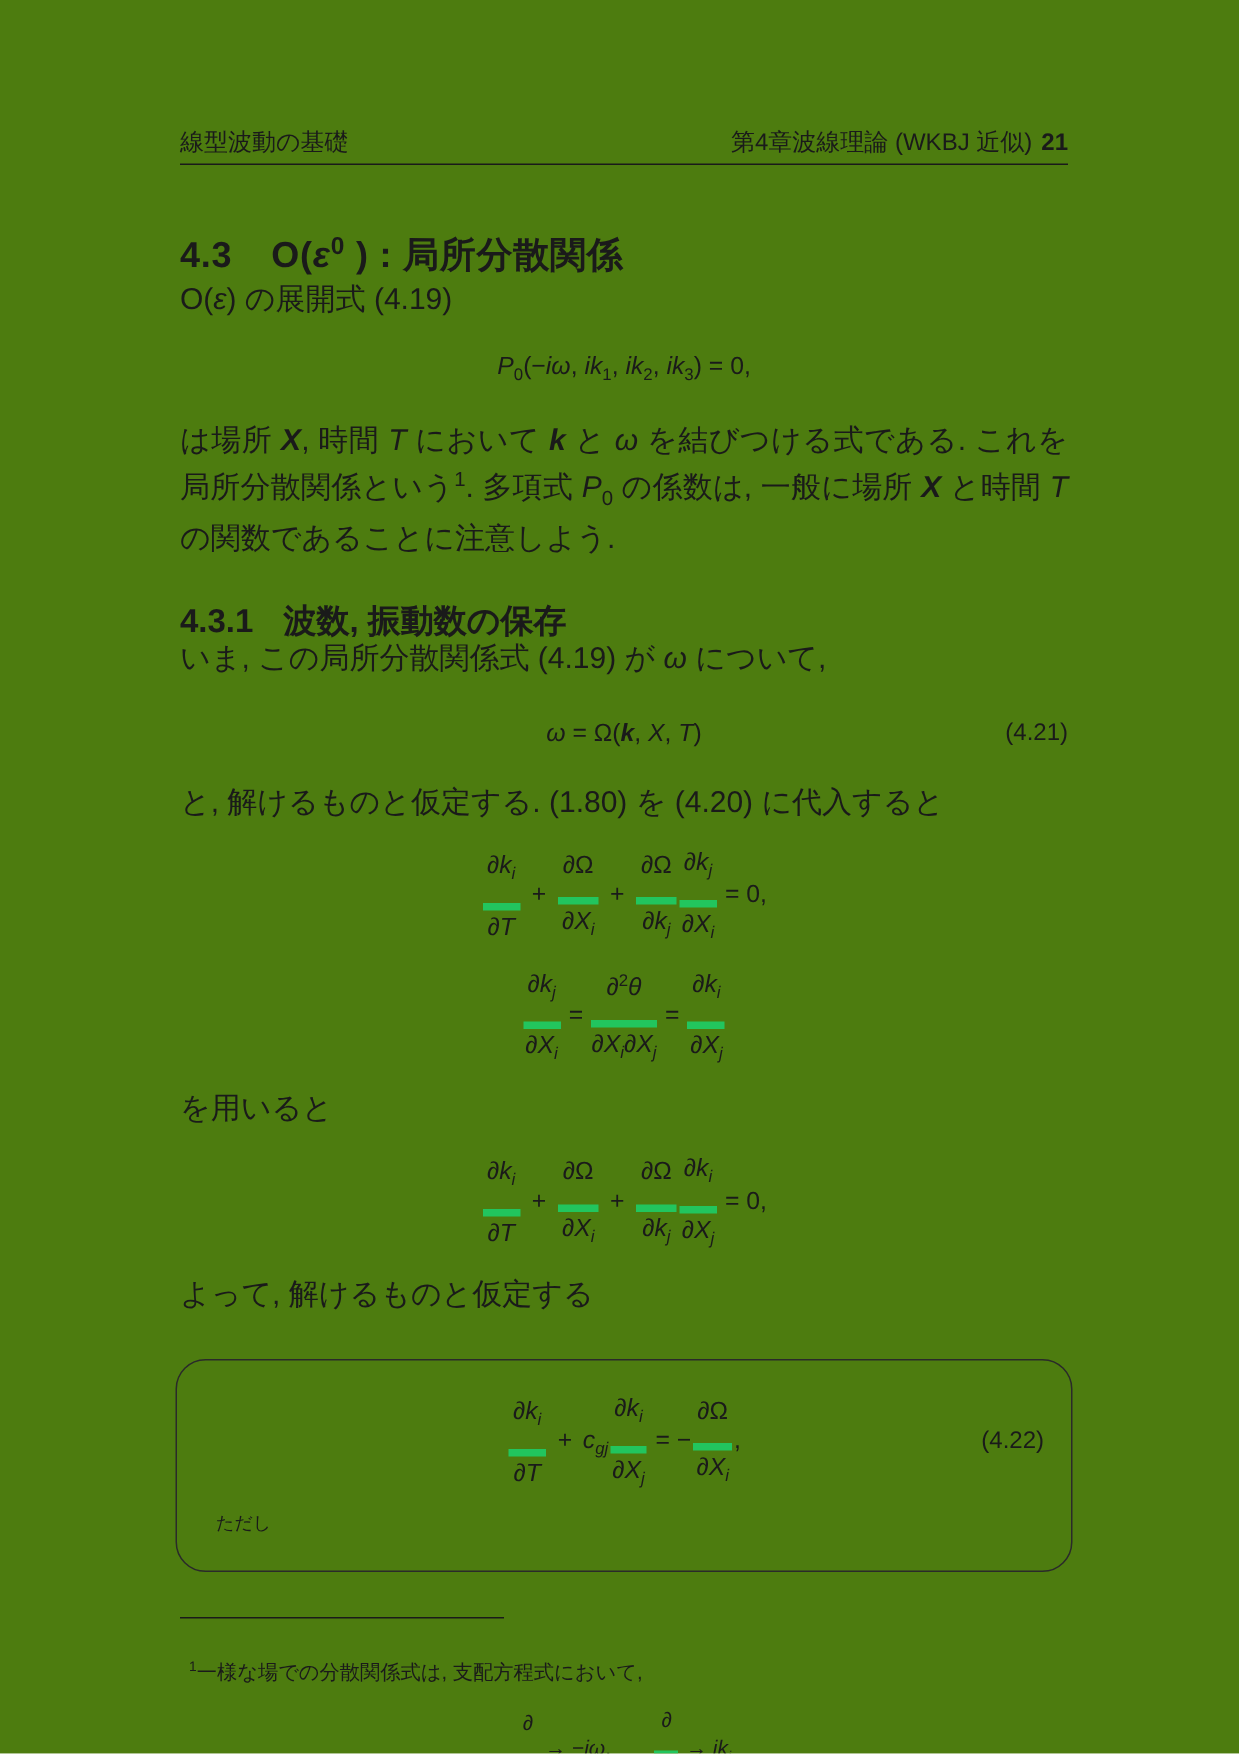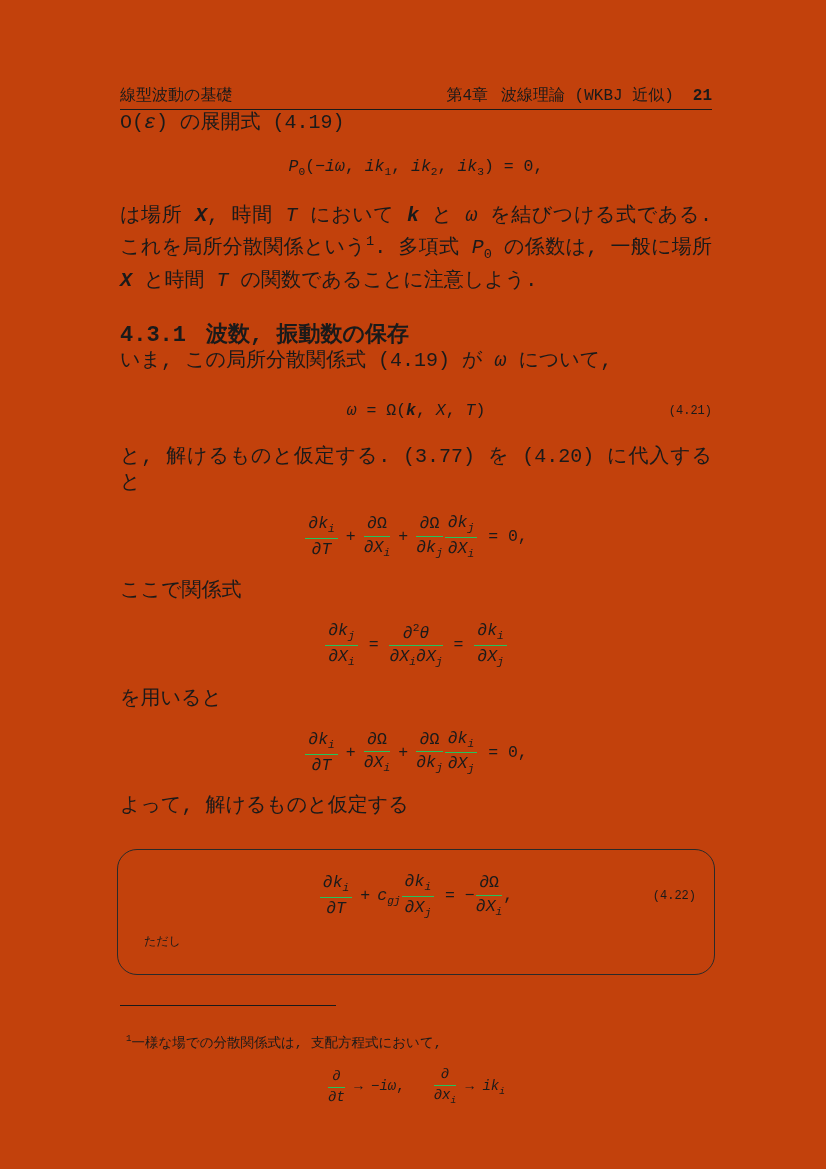--- a/index.html
+++ b/index.html
@@ -1,36 +1,36 @@
 <!DOCTYPE html>
 <html><head>
 <meta charset="utf-8">
 <style>
   * { box-sizing: border-box; }
   html,body { margin:0; padding:0; background:#ffffff; }
   .page {
     position: relative;
     width: 826px; height: 1169px;
-    background: #c2410c;
+    background: #4d7c0f;
     color: #1a1a1a;
-    font-family: Liberation Mono, monospace;
+    font-family: Liberation Sans, sans-serif;
     overflow: hidden;
   }
   .content {
     position: absolute;
     left: 120px; top: 86px;
     width: 592px;
   }
   
   .header-row {
     display: flex; align-items: baseline;
     font-size: 16px; line-height: 20px;
   }
   .header-left { flex: 1; }
-  .header-right { display: flex; gap: 13px; align-items: baseline; }
+  .header-right { display: flex; align-items: baseline; }
   .pageno { font-weight: bold; margin-left: 6px; }
   .header-rule { border: 0; border-top: 1.5px solid #1a1a1a; margin: 3px 0 0 0; }
 
   
   h1.sec {
     margin: 38px 0 0 0;
     font-size: 24px; line-height: 32px; font-weight: bold;
     letter-spacing: 0.5px;
   }
   h1.sec .secnum { margin-right: 26px; }
@@ -54,24 +54,24 @@
   
   .eq {
     position: relative;
     text-align: center;
     font-size: 16.5px; line-height: 22px;
     margin: 20px 0;
   }
   .eq .eq-tag {
     position: absolute; right: 0; top: 50%;
     transform: translateY(-50%);
-    font-size: 12px;
+    font-size: 16px;
   }
   .frac { display: inline-block; vertical-align: middle; text-align: center; line-height: 1.12; margin: 0 1px; }
-  .frac .num { display: block; border-bottom: 1px solid #22c55e; padding: 1px 3px 2px 3px; }
+  .frac .num { display: block; border-bottom: 5px solid #22c55e; padding: 1px 3px 12px 3px; }
   .frac .den { display: block; padding-top: 2px; }
   .op { display: inline-block; margin: 0 7px; }
   .eq-frac { margin: 17px 0; }
 
   
   .theorem-box {
     margin: 30px 0 0 -3px;
     width: 598px;
     border: 1.2px solid #2a2a2a;
     border-radius: 20px;
@@ -95,47 +95,49 @@
     <div class="header-row">
       <span class="header-left">線型波動の基礎</span>
       <span class="header-right">
         <span>第4章</span>
         <span>波線理論 (WKBJ 近似)</span>
         <span class="pageno">21</span>
       </span>
     </div>
     <hr class="header-rule">
 
+    <h1 class="sec">
+      <span class="secnum">4.3</span><span>O(<i>ε</i><sup>0</sup> ) : 局所分散関係</span>
+    </h1>
 
     <p class="body mt-intro">O(<i>ε</i>) の展開式 (4.19)</p>
 
     <div class="eq">
       <span class="eq-body"><i>P</i><sub>0</sub>(−<i>iω</i>, <i>ik</i><sub>1</sub>, <i>ik</i><sub>2</sub>, <i>ik</i><sub>3</sub>) = 0,</span>
     </div>
 
     <p class="body">は場所 <span class="bi">X</span>, 時間 <i>T</i> において <span class="bi">k</span> と <i>ω</i> を結びつける式である. これを局所分散関係という<sup>1</sup>. 多項式 <i>P</i><sub>0</sub> の係数は, 一般に場所 <span class="bi">X</span> と時間 <i>T</i> の関数であることに注意しよう.</p>
 
     <h2 class="subsec">
       <span class="secnum">4.3.1</span><span>波数, 振動数の保存</span>
     </h2>
 
     <p class="body mt-line">いま, この局所分散関係式 (4.19) が <i>ω</i> について,</p>
 
     <div class="eq" style="margin:26px 0 22px 0;">
       <span class="eq-body"><i>ω</i> = Ω(<span class="bi">k</span>, <i>X</i>, <i>T</i>)</span>
       <span class="eq-tag">(4.21)</span>
     </div>
 
-    <p class="body">と, 解けるものと仮定する. (3.77) を (4.20) に代入すると</p>
+    <p class="body">と, 解けるものと仮定する. (1.80) を (4.20) に代入すると</p>
 
     <div class="eq eq-frac">
       <span class="eq-body"><span class="frac"><span class="num">∂<i>k<sub>i</sub></i></span><span class="den">∂<i>T</i></span></span><span class="op">+</span><span class="frac"><span class="num">∂Ω</span><span class="den">∂<i>X<sub>i</sub></i></span></span><span class="op">+</span><span class="frac"><span class="num">∂Ω</span><span class="den">∂<i>k<sub>j</sub></i></span></span><span class="frac"><span class="num">∂<i>k<sub>j</sub></i></span><span class="den">∂<i>X<sub>i</sub></i></span></span> = 0,</span>
     </div>
 
-    <p class="body">ここで関係式</p>
 
     <div class="eq eq-frac">
       <span class="eq-body"><span class="frac"><span class="num">∂<i>k<sub>j</sub></i></span><span class="den">∂<i>X<sub>i</sub></i></span></span> = <span class="frac"><span class="num">∂<sup>2</sup><i>θ</i></span><span class="den">∂<i>X<sub>i</sub></i>∂<i>X<sub>j</sub></i></span></span> = <span class="frac"><span class="num">∂<i>k<sub>i</sub></i></span><span class="den">∂<i>X<sub>j</sub></i></span></span></span>
     </div>
 
     <p class="body">を用いると</p>
 
     <div class="eq eq-frac">
       <span class="eq-body"><span class="frac"><span class="num">∂<i>k<sub>i</sub></i></span><span class="den">∂<i>T</i></span></span><span class="op">+</span><span class="frac"><span class="num">∂Ω</span><span class="den">∂<i>X<sub>i</sub></i></span></span><span class="op">+</span><span class="frac"><span class="num">∂Ω</span><span class="den">∂<i>k<sub>j</sub></i></span></span><span class="frac"><span class="num">∂<i>k<sub>i</sub></i></span><span class="den">∂<i>X<sub>j</sub></i></span></span> = 0,</span>
     </div>

